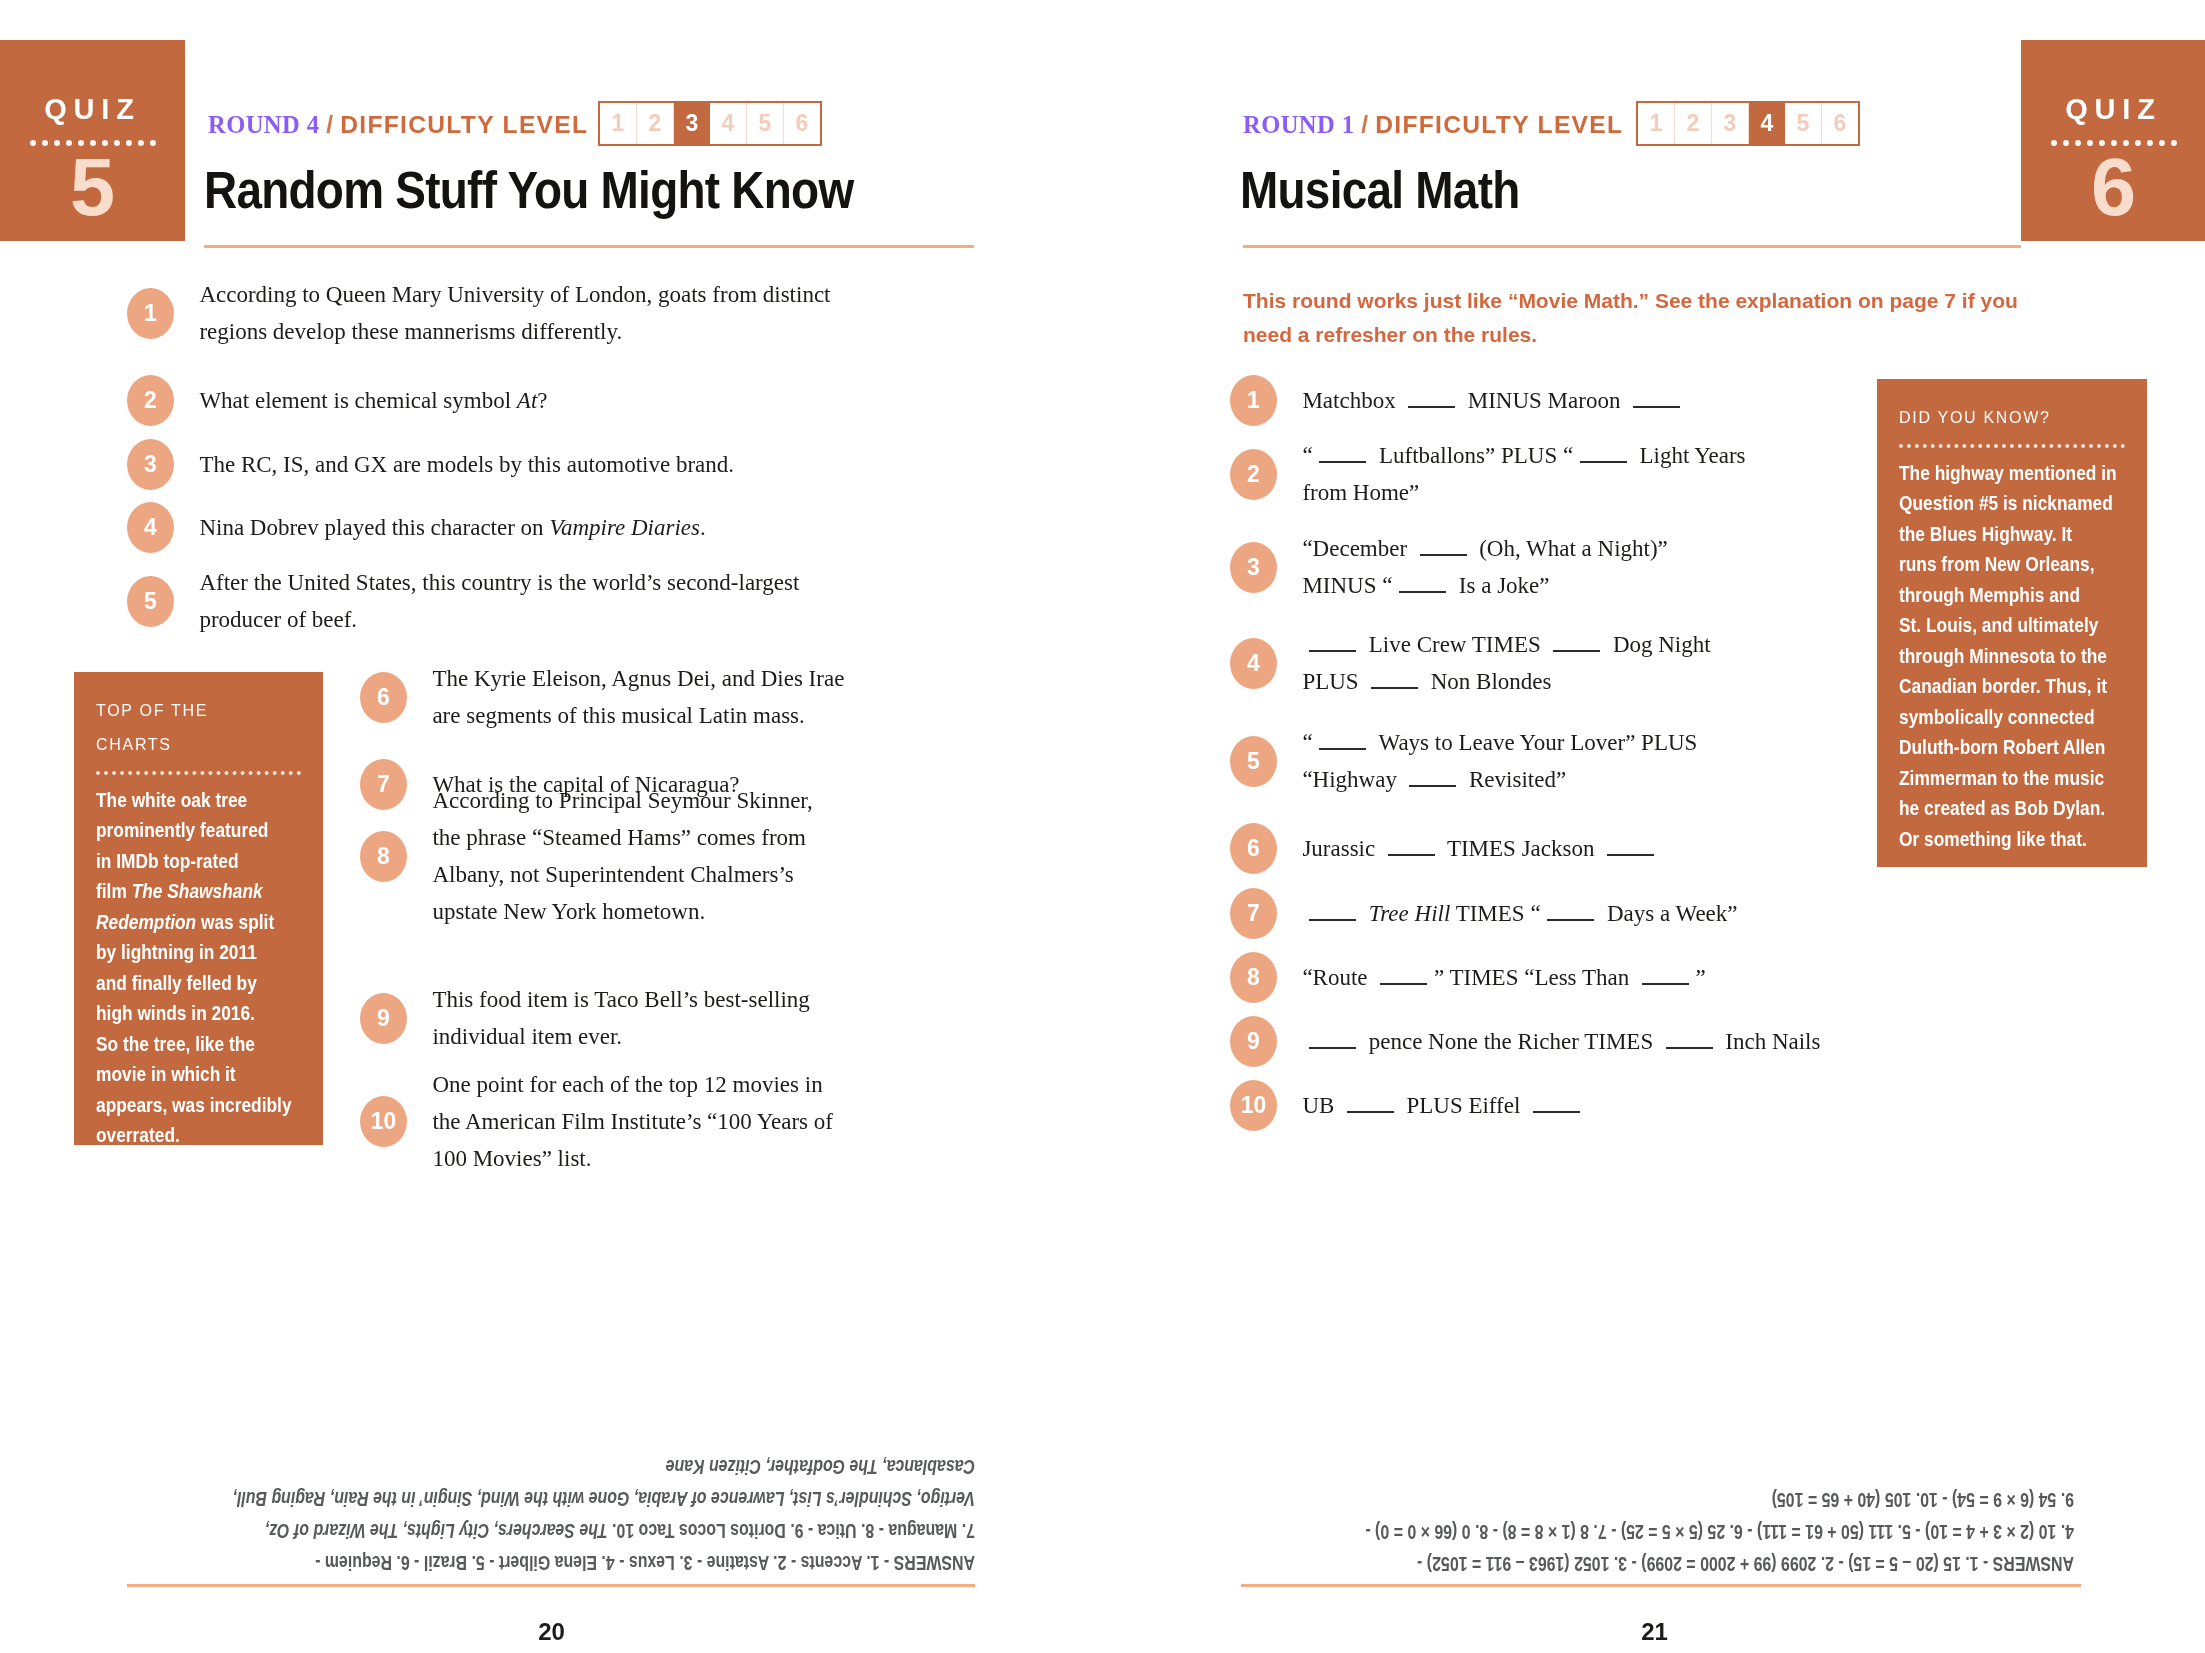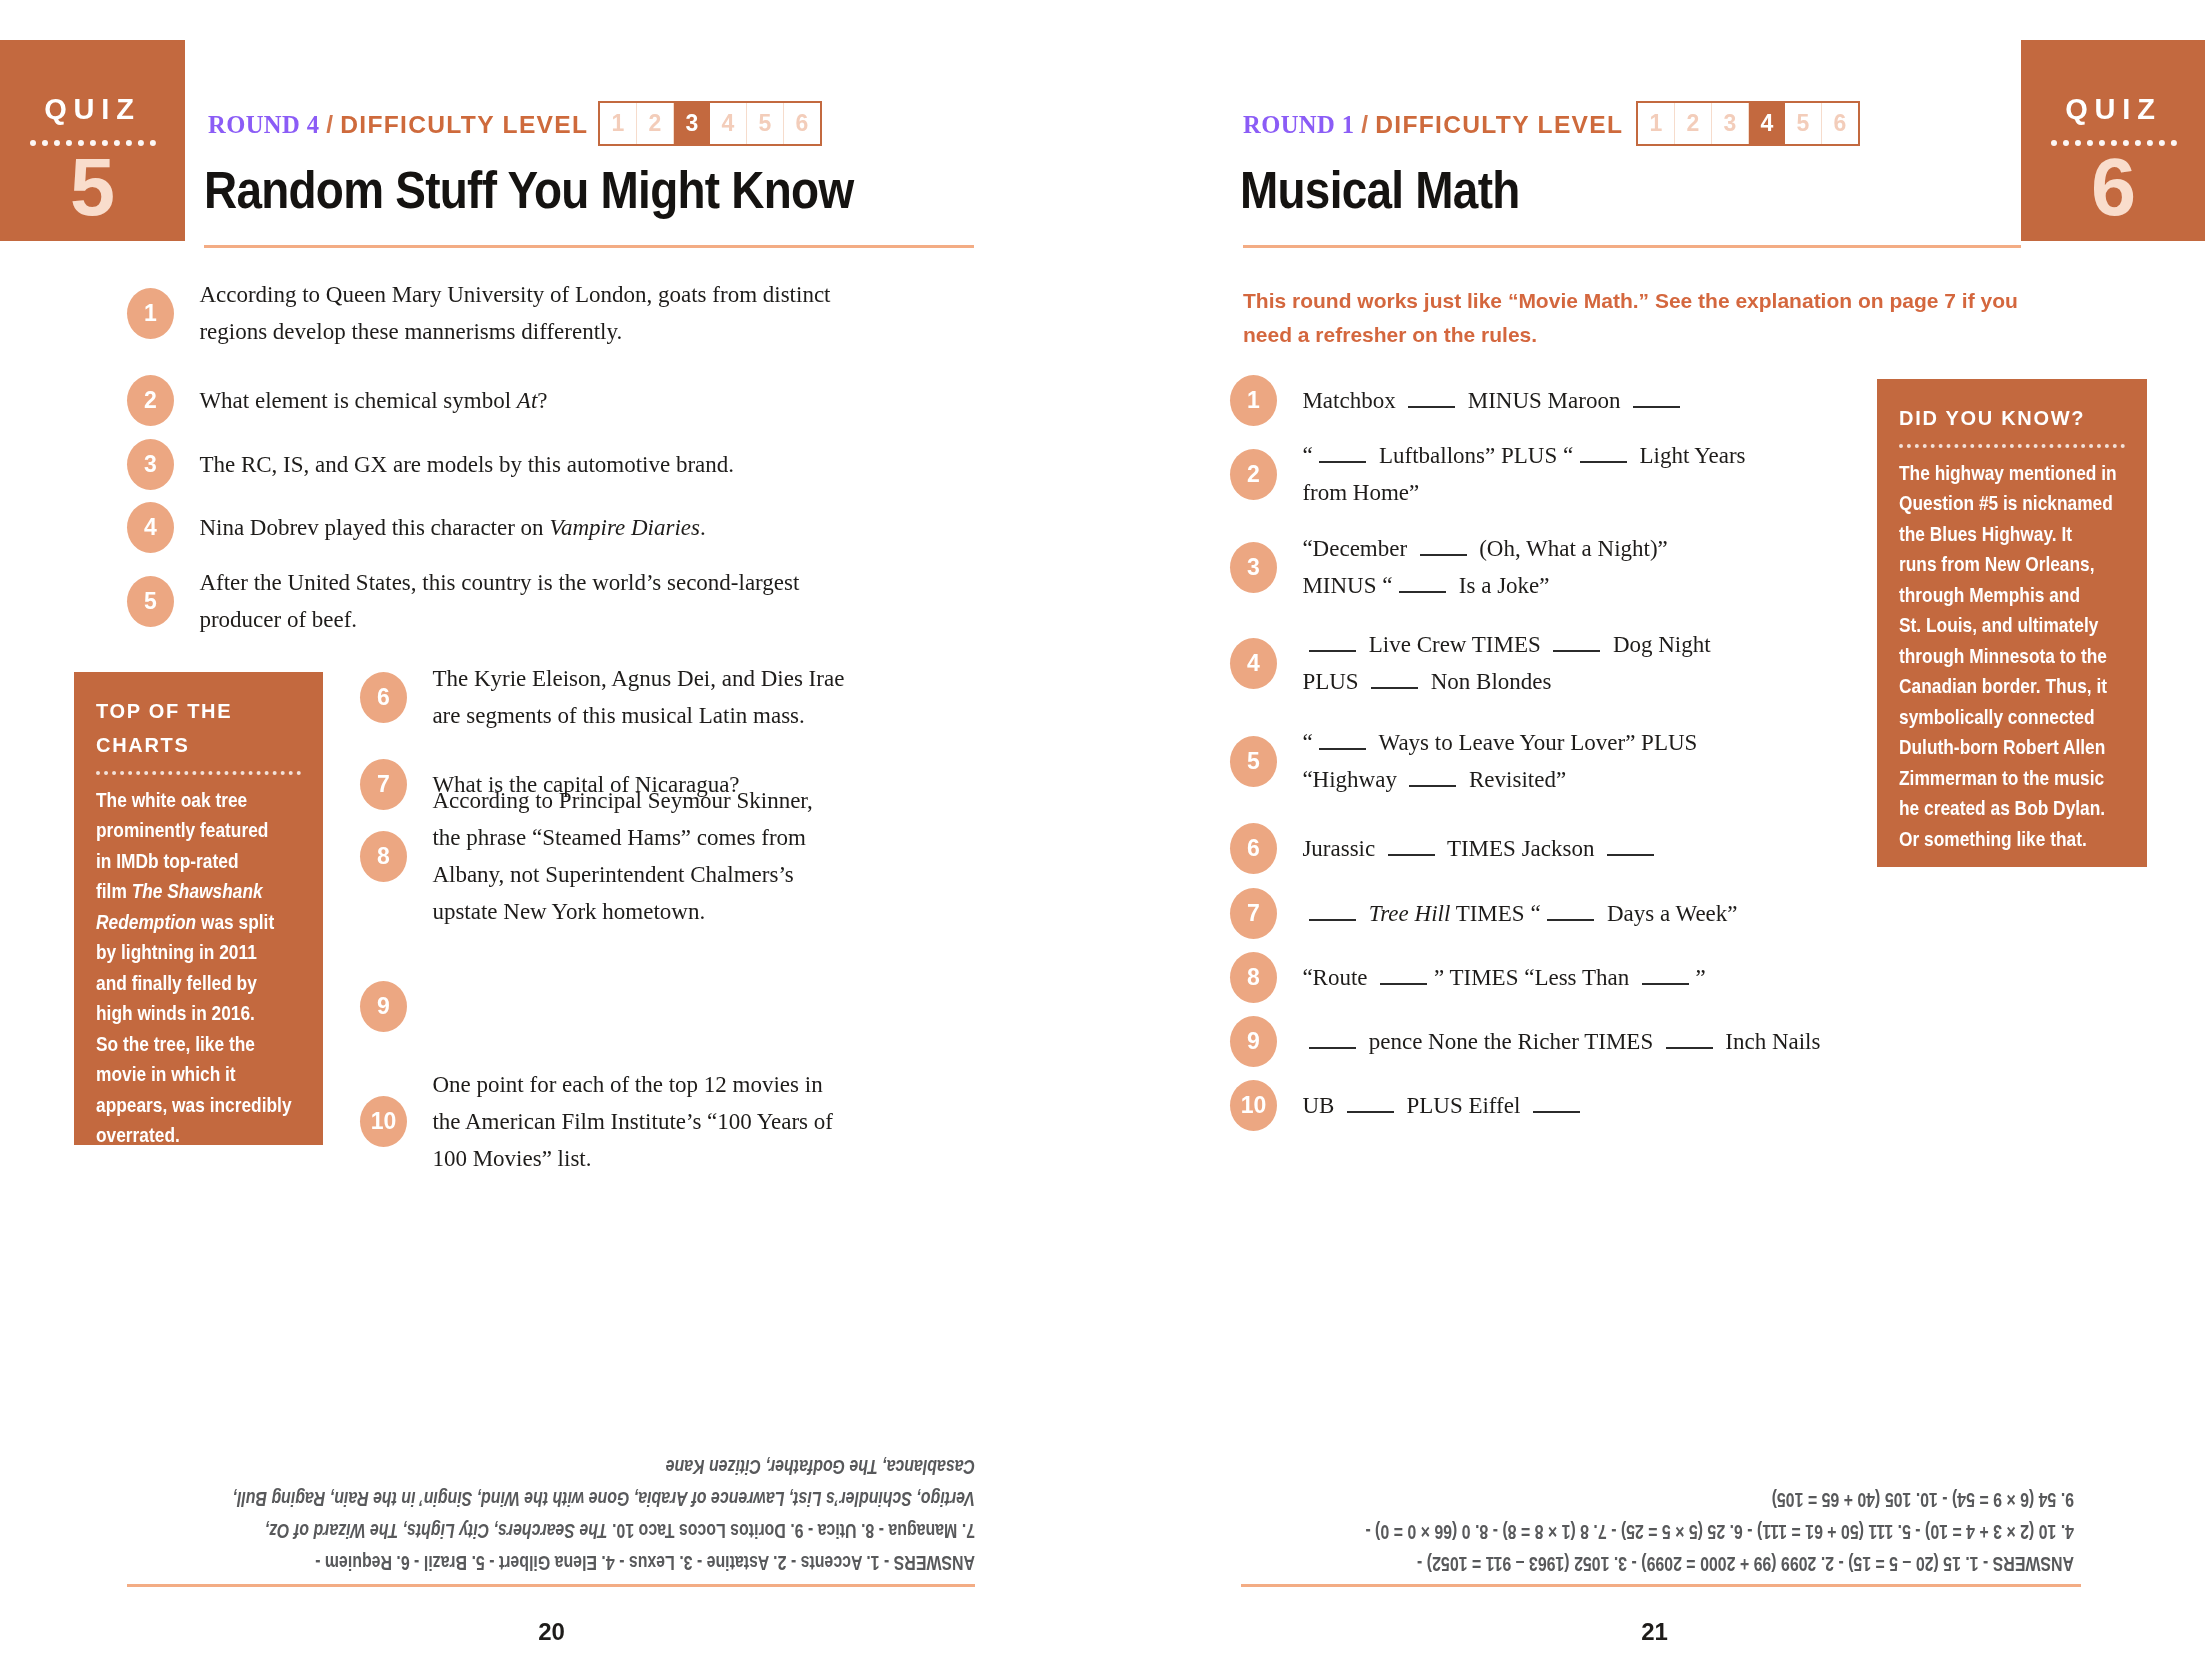--- a/index.html
+++ b/index.html
@@ -35,21 +35,21 @@
         color:#fff;font-size:23px;font-weight:800;}
   .qtext{font-family:Liberation Serif, serif;font-size:23px;line-height:37px;color:#1e1c1a;white-space:nowrap;}
   .blank{display:inline-block;width:47px;height:1.7px;border-bottom:2.5px solid #2b2b2b;margin:0 6.8px;}
 
   
   .intro{position:absolute;left:1243px;top:244px;font-size:21px;font-weight:700;line-height:34px;
          color:#D4673E;white-space:nowrap;}
 
   
   .sidebox{position:absolute;background:#C3693F;color:#fff;padding:22px 22px;box-sizing:border-box;}
-  .sidebox .sb-title{font-size:20px;font-weight:700;letter-spacing:1.7px;line-height:34px;white-space:nowrap;}
+  .sidebox .sb-title{font-size:16px;font-weight:400;letter-spacing:1.7px;line-height:34px;white-space:nowrap;}
   .sidebox .sb-dots{margin:8.5px 0 10.2px;border-top:4.2px dotted rgba(255,255,255,.8);height:0;width:100%;}
   .sidebox .sb-body{font-size:20.4px;font-weight:700;line-height:30.5px;white-space:nowrap;
                     transform:scaleX(.85);transform-origin:left top;}
 
   
   .answers{position:absolute;transform:rotate(180deg);}
   .answers-inner{font-size:20.4px;font-weight:700;line-height:32px;color:#58595B;white-space:nowrap;
                  transform:scaleX(.78);transform-origin:left top;}
 
   .page-num{position:absolute;top:1578px;width:85px;text-align:center;font-size:24px;font-weight:800;color:#1e1c1a;}
@@ -118,20 +118,21 @@
     <div class="q" style="left:360px;top:719px;">
       <div class="qnum">7</div>
       <div class="qtext">What is the capital of Nicaragua?</div>
     </div>
     <div class="q" style="left:360px;top:742px;">
       <div class="qnum">8</div>
       <div class="qtext">According to Principal Seymour Skinner,<br>the phrase “Steamed Hams” comes from<br>Albany, not Superintendent Chalmers’s<br>upstate New York hometown.</div>
     </div>
     <div class="q" style="left:360px;top:941px;">
       <div class="qnum">9</div>
+      <div class="qtext">This food item is Taco Bell’s best-selling<br>individual item ever.</div>
     </div>
     <div class="q" style="left:360px;top:1026px;">
       <div class="qnum">10</div>
       <div class="qtext">One point for each of the top 12 movies in<br>the American Film Institute’s “100 Years of<br>100 Movies” list.</div>
     </div>
 
     <div class="answers" style="left:127px;top:1408px;width:848px;height:131px;">
       <div class="answers-inner">ANSWERS - 1. Accents - 2. Astatine - 3. Lexus - 4. Elena Gilbert - 5. Brazil - 6. Requiem -<br>7. Managua - 8. Utica - 9. Doritos Locos Taco 10. <i>The Searchers, City Lights, The Wizard of Oz,<br>Vertigo, Schindler’s List, Lawrence of Arabia, Gone with the Wind, Singin’ in the Rain, Raging Bull,<br>Casablanca, The Godfather, Citizen Kane</i></div>
     </div>
 

